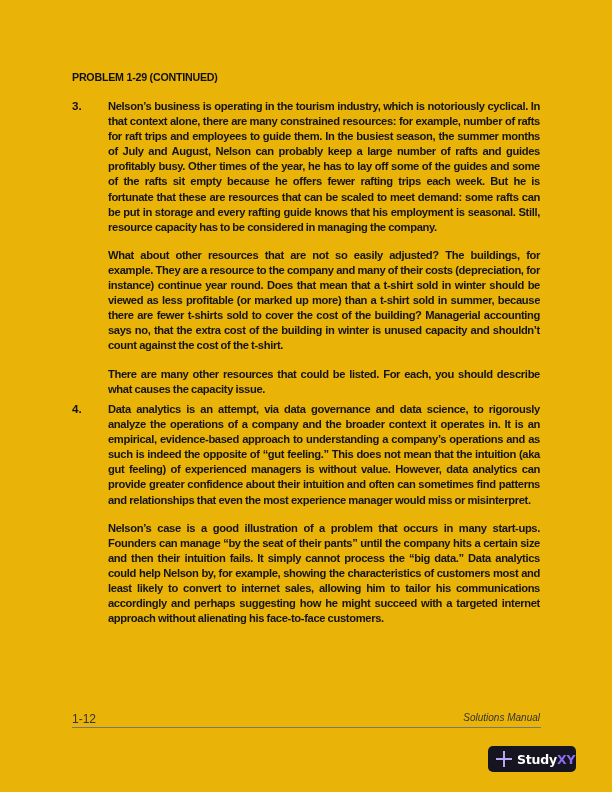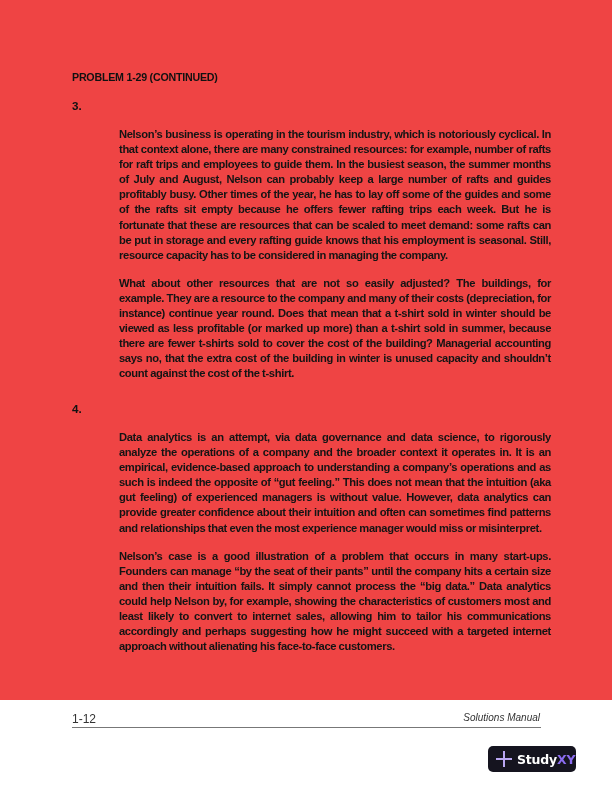--- a/index.html
+++ b/index.html
@@ -1,29 +1,29 @@
 <!DOCTYPE html>
 <html><head>
 <meta charset="utf-8">
 <style>
   html, body { margin: 0; padding: 0; background: #ffffff; }
   body { width: 612px; height: 792px; position: relative; overflow: hidden; }
-  .page { position: absolute; left: 0; top: 0; width: 612px; height: 700px; background: #ef4444; }
+  .page { position: absolute; left: 0; top: 0; width: 612px; height: 792px; background: #eab308; }
   .heading {
     position: absolute; left: 72px; top: 70px;
     font-family: "Liberation Sans", sans-serif; font-weight: bold;
     font-size: 11.6px; color: #111; letter-spacing: -0.25px;
     transform: scaleX(0.92); transform-origin: left top; white-space: nowrap;
   }
   .item { position: absolute; left: 72px; width: 468px; }
   .num {
     position: absolute; left: 0; top: 0;
     font-family: "Liberation Sans", sans-serif; font-weight: bold; font-size: 11.6px; color: #111;
   }
-  .paras { position: absolute; left: 47px; width: 432px; margin-top: 28px; }
+  .paras { position: absolute; left: 36px; width: 432px; }
   .para {
     font-family: "Liberation Sans", sans-serif; font-weight: bold;
     font-size: 11.2px; line-height: 15.1px; color: #141414;
     text-align: justify; margin: 0 0 13px 0; letter-spacing: -0.35px; word-spacing: -0.3px;
   }
   .footer-left {
     position: absolute; left: 72px; top: 712px;
     font-family: "Liberation Sans", sans-serif; font-size: 12px; color: #333;
   }
   .footer-right {
@@ -55,20 +55,21 @@
 <body>
 
 <div class="page">
   <div class="heading">PROBLEM 1-29 (CONTINUED)</div>
 
   <div class="item" style="top:99px;">
     <div class="num">3.</div>
     <div class="paras">
       <p class="para">Nelson’s business is operating in the tourism industry, which is notoriously cyclical. In that context alone, there are many constrained resources:  for example, number of rafts for raft trips and employees to guide them.  In the busiest season, the summer months of July and August, Nelson can probably keep a large number of rafts and guides profitably busy.  Other times of the year, he has to lay off some of the guides and some of the rafts sit empty because he offers fewer rafting trips each week.  But he is fortunate that these are resources that can be scaled to meet demand: some rafts can be put in storage and every rafting guide knows that his employment is seasonal. Still, resource capacity has to be considered in managing the company.</p>
       <p class="para">What about other resources that are not so easily adjusted?  The buildings, for example.  They are a resource to the company and many of their costs (depreciation, for instance) continue year round.  Does that mean that a t-shirt sold in winter should be viewed as less profitable (or marked up more) than a t-shirt sold in summer, because there are fewer t-shirts sold to cover the cost of the building?  Managerial accounting says no, that the extra cost of the building in winter is unused capacity and shouldn’t count against the cost of the t-shirt.</p>
+      <p class="para">There are many other resources that could be listed.  For each, you should describe what causes the capacity issue.</p>
     </div>
   </div>
 
   <div class="item" style="top:402px;">
     <div class="num">4.</div>
     <div class="paras">
       <p class="para">Data analytics is an attempt, via data governance and data science, to rigorously analyze the operations of a company and the broader context it operates in.  It is an empirical, evidence-based approach to understanding a company’s operations and as such is indeed the opposite of “gut feeling.”  This does not mean that the intuition (aka gut feeling) of experienced managers is without value.  However, data analytics can provide greater confidence about their intuition and often can sometimes find patterns and relationships that even the most experience manager would miss or misinterpret.</p>
       <p class="para">Nelson’s case is a good illustration of a problem that occurs in many start-ups. Founders can manage “by the seat of their pants” until the company hits a certain size and then their intuition fails.  It simply cannot process the “big data.” Data analytics could help Nelson by, for example, showing the characteristics of customers most and least likely to convert to internet sales, allowing him to tailor his communications accordingly and perhaps suggesting how he might succeed with a targeted internet approach without alienating his face-to-face customers.</p>
     </div>
   </div>

